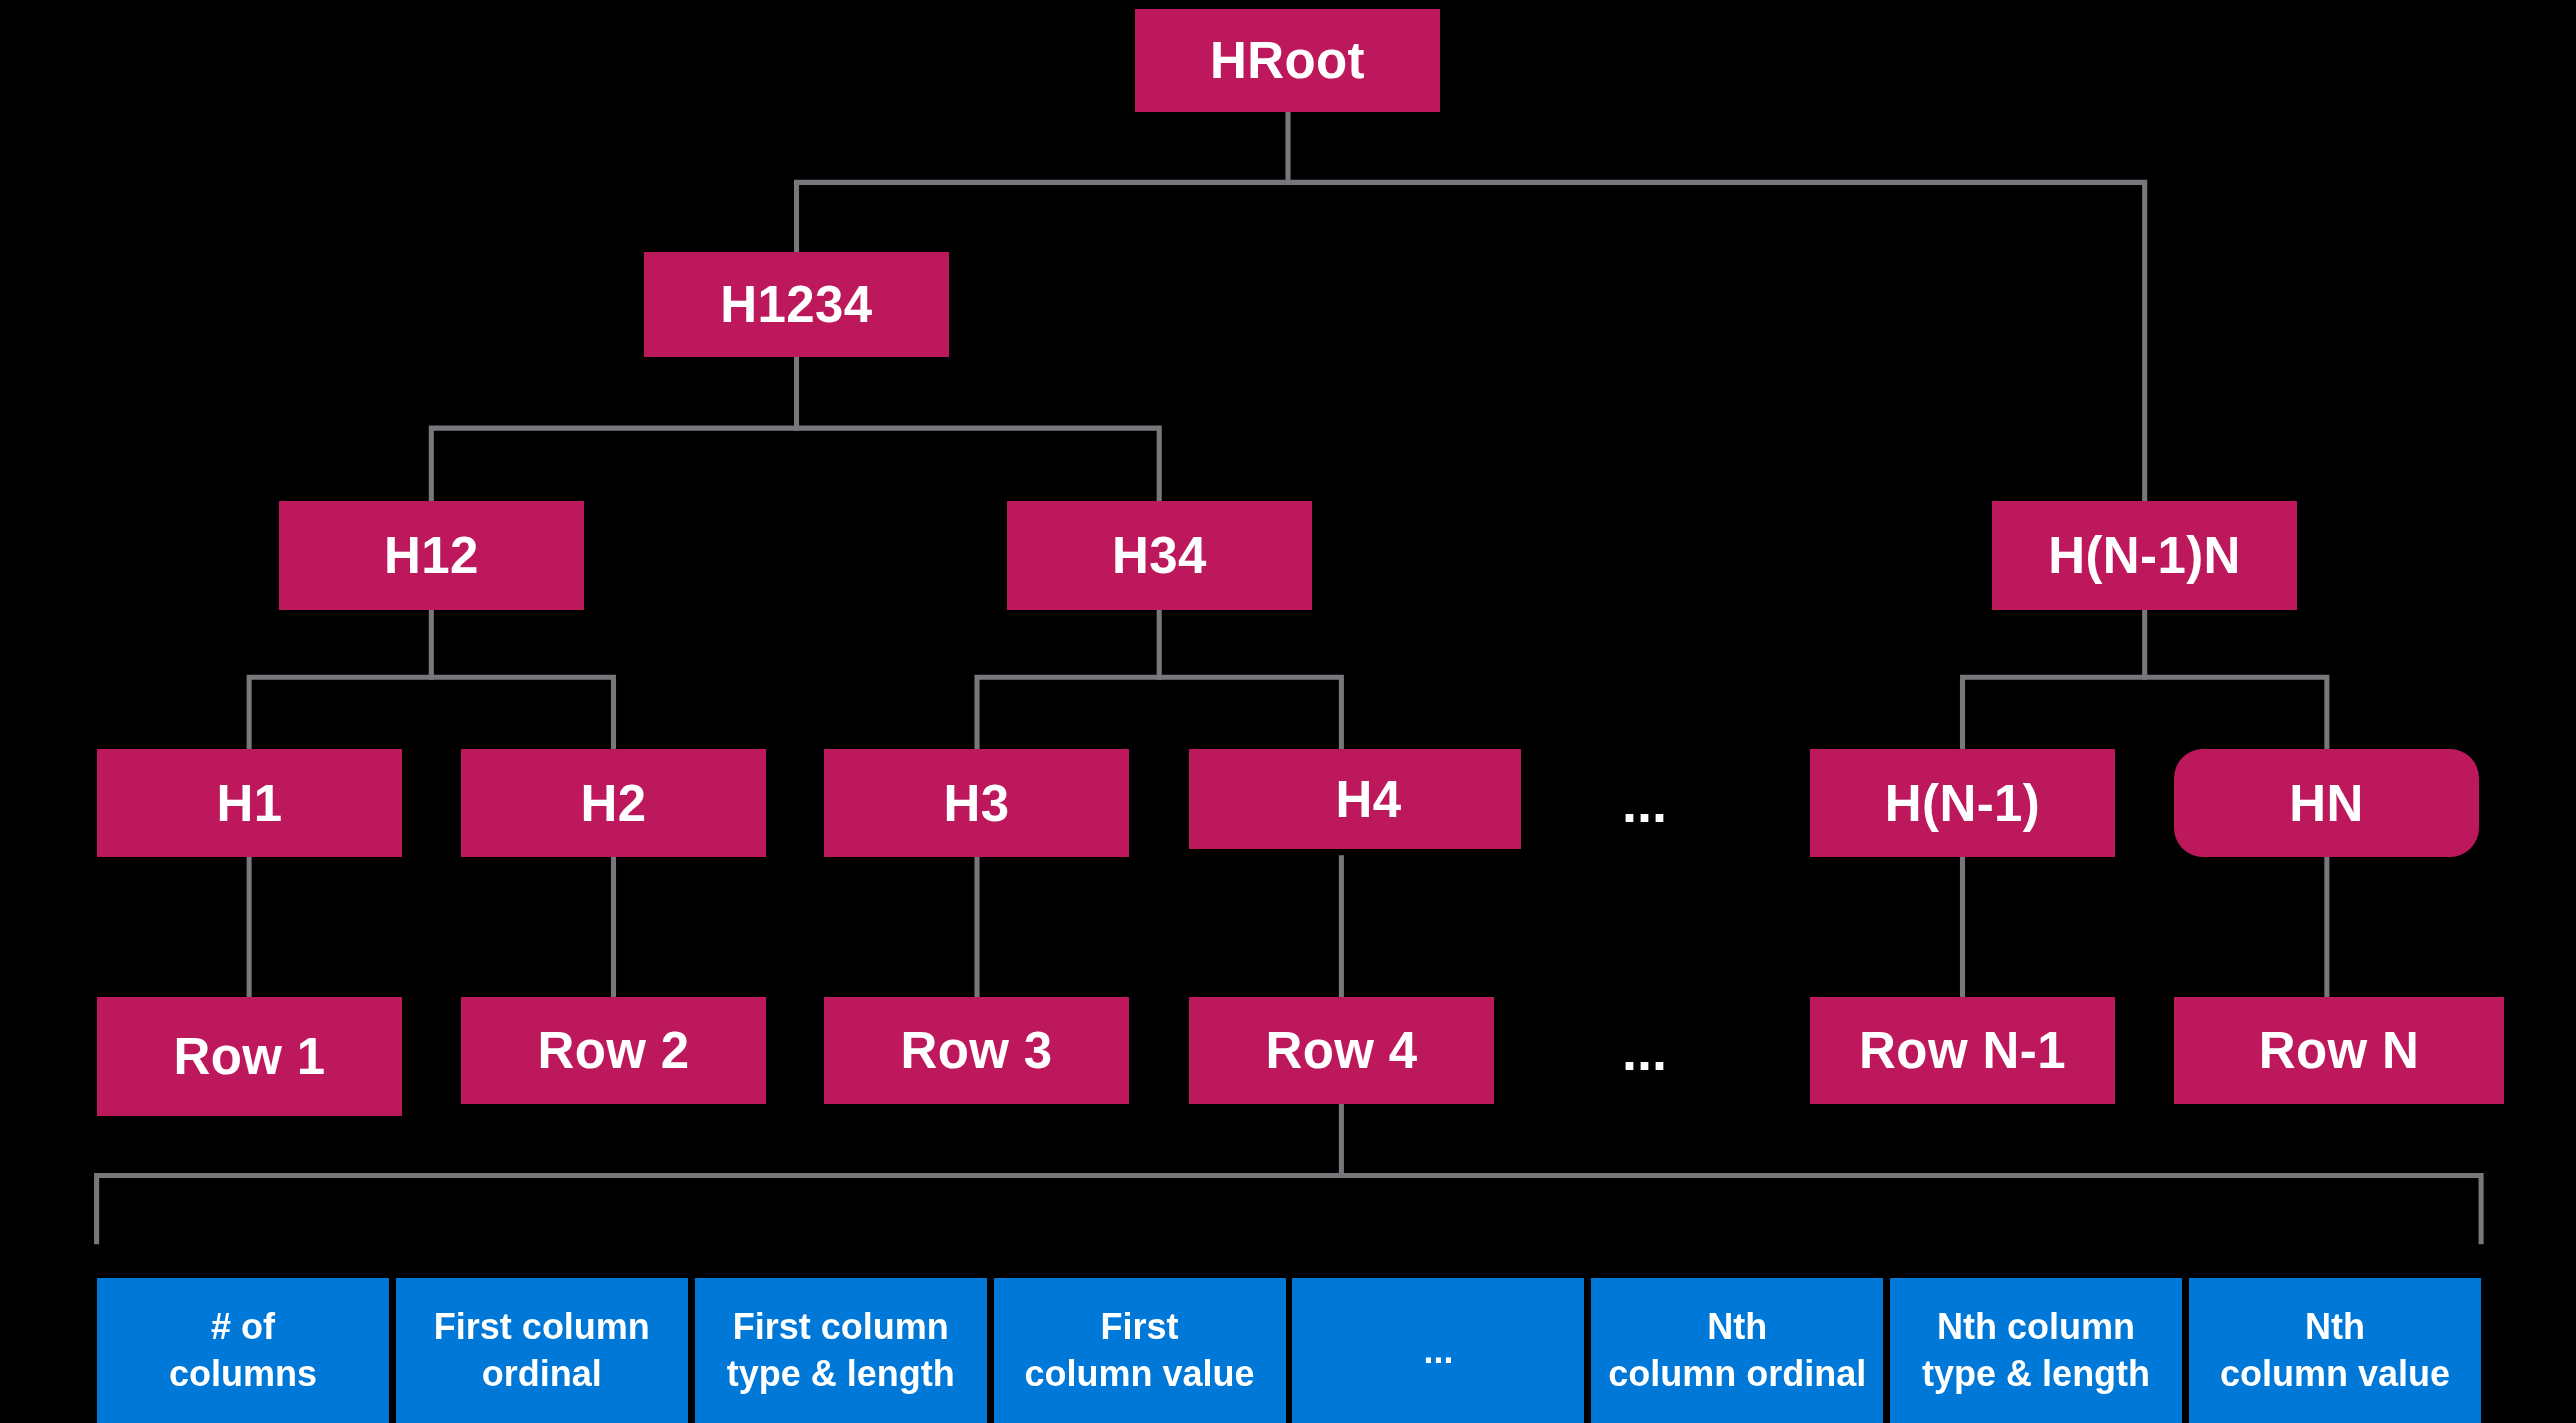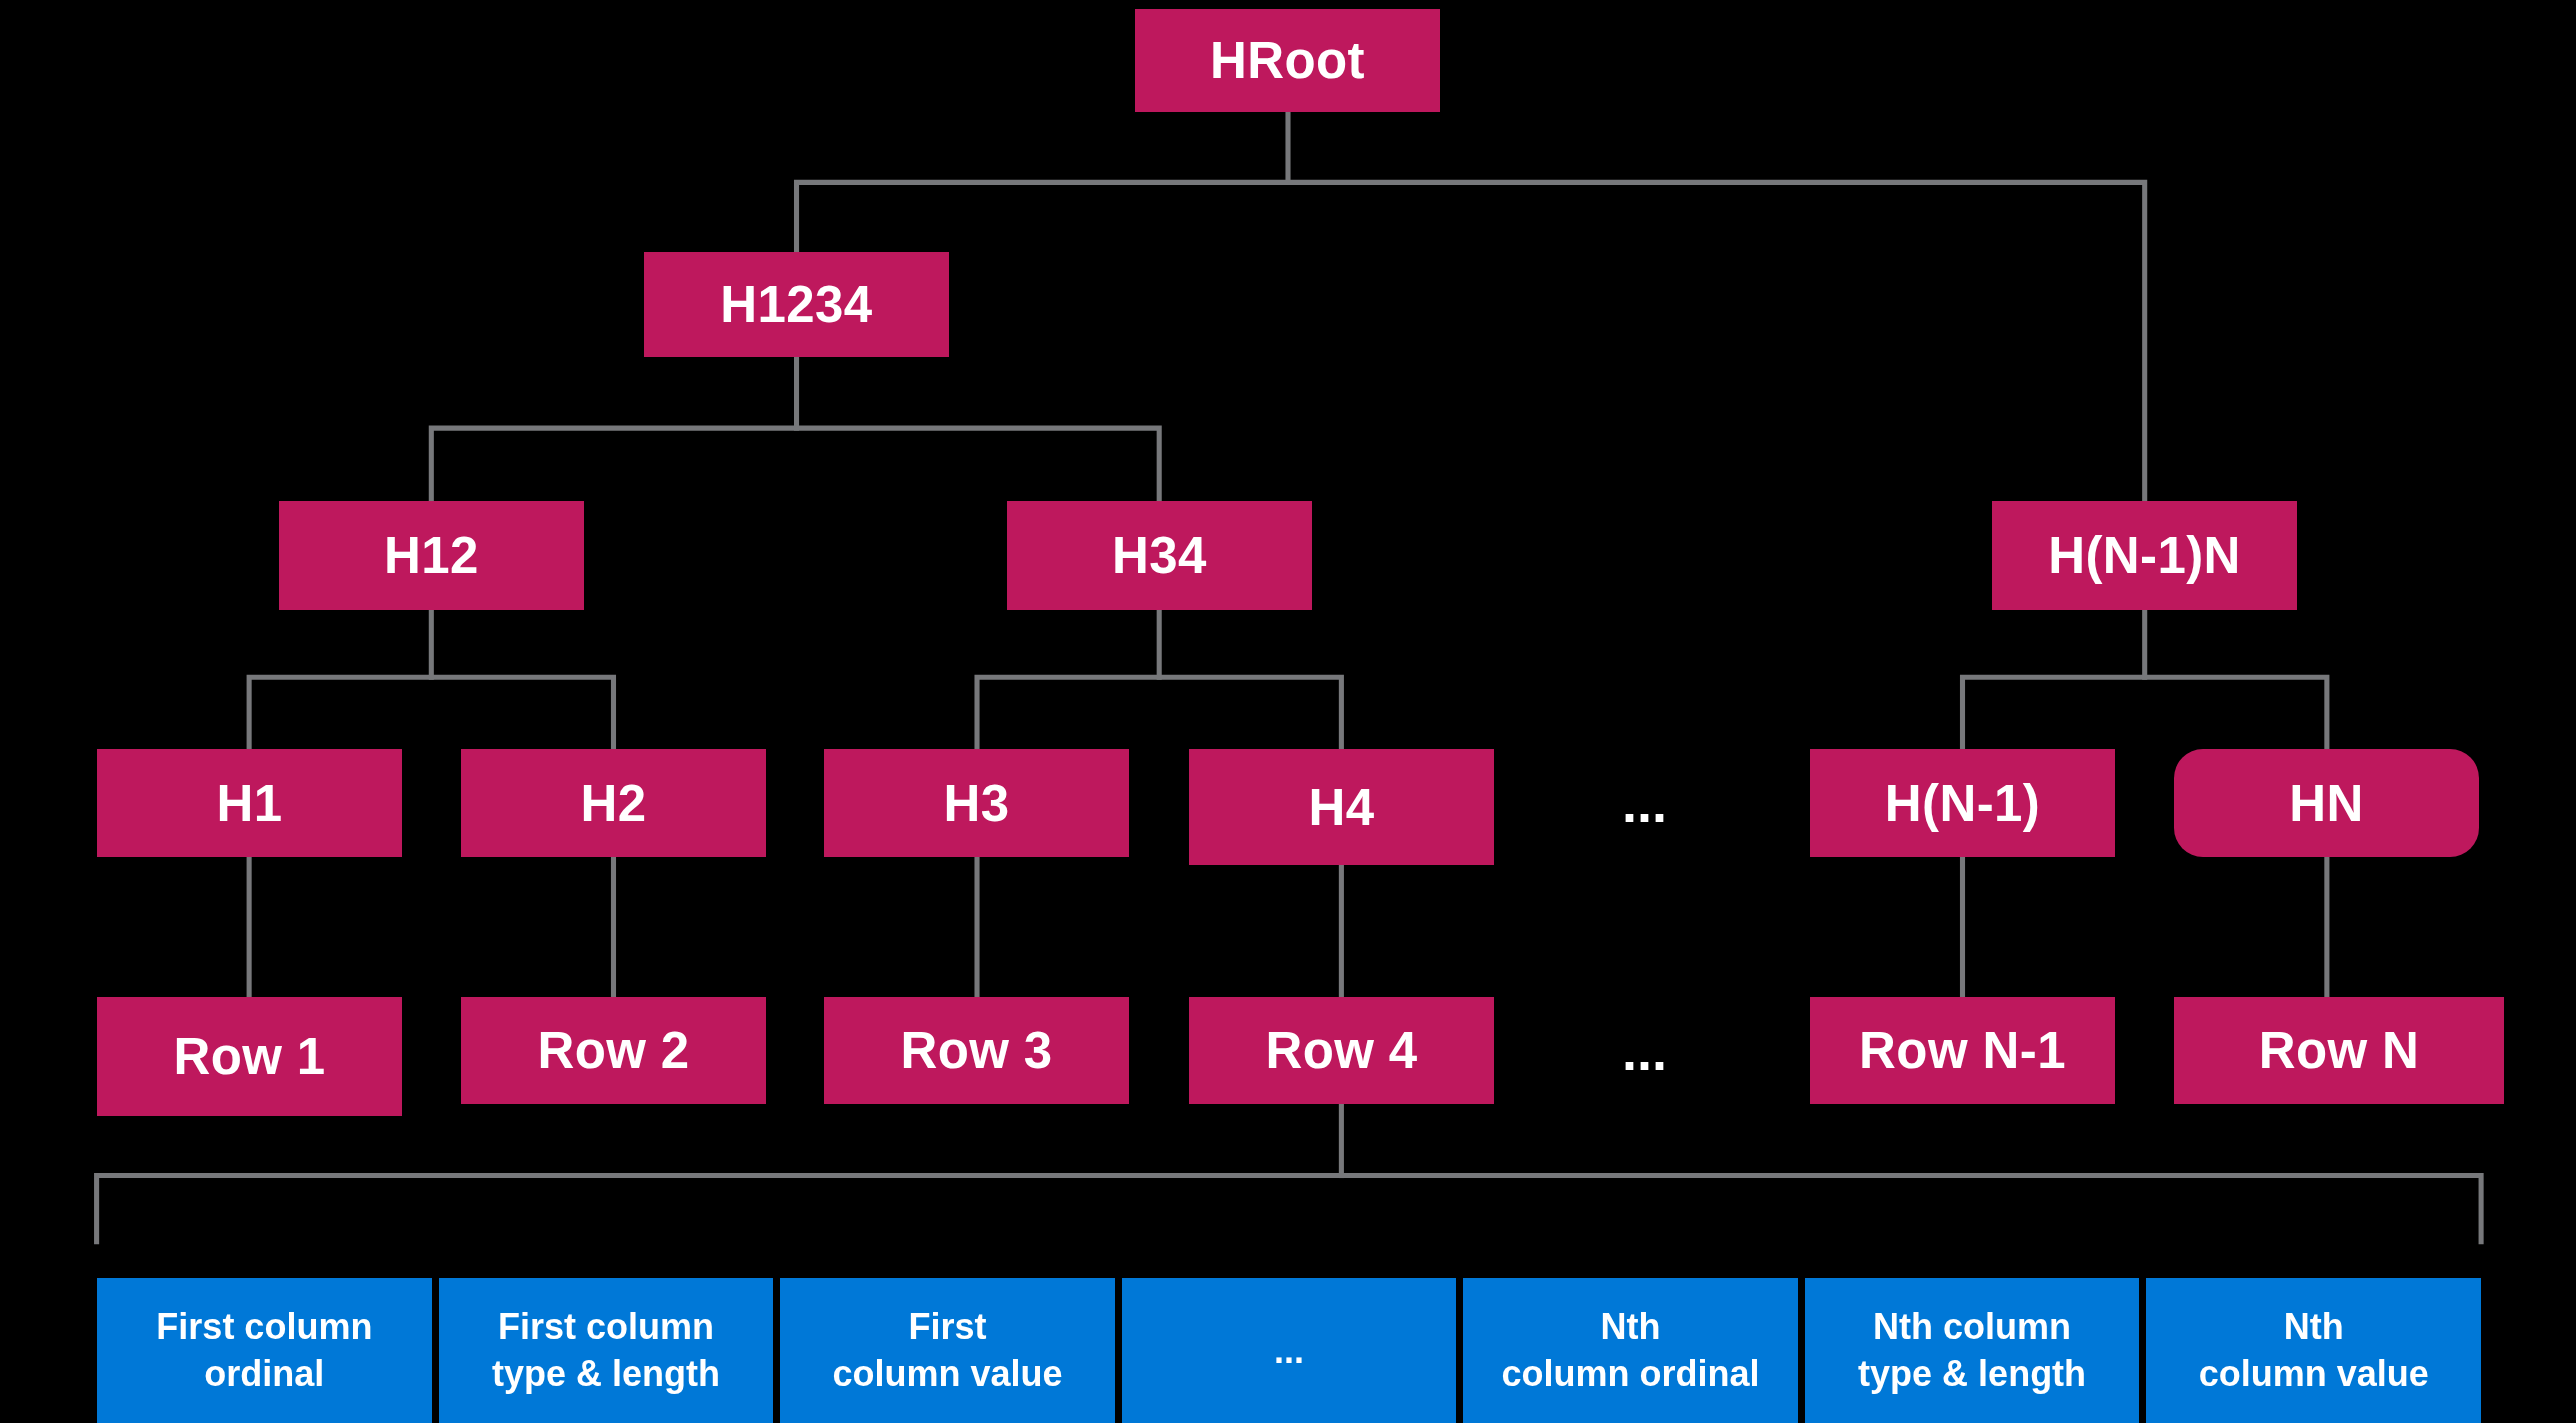--- a/index.html
+++ b/index.html
@@ -97,34 +97,36 @@
 
 <div class="node" style="left:644px; top:252px; width:305px; height:105px;">H1234</div>
 
 <div class="node" style="left:279px; top:501px; width:305px; height:109px;">H12</div>
 <div class="node" style="left:1007px; top:501px; width:305px; height:109px;">H34</div>
 <div class="node" style="left:1992px; top:501px; width:305px; height:109px;">H(N-1)N</div>
 
 <div class="node" style="left:97px; top:749px; width:305px; height:108px;">H1</div>
 <div class="node" style="left:461px; top:749px; width:305px; height:108px;">H2</div>
 <div class="node" style="left:824px; top:749px; width:305px; height:108px;">H3</div>
-<div class="node" style="left:1189px; top:749px; width:305px; height:116px;">H4</div>
+<div class="node" style="left:1189px; top:749px; width:305px; height:100px;padding-left:27px;">H4</div>
 <div class="ellipsis-node" style="left:1568px; top:749px; width:153px; height:108px;">...</div>
 <div class="node" style="left:1810px; top:749px; width:305px; height:108px;">H(N-1)</div>
 <div class="node" style="left:2174px; top:749px; width:305px; height:108px;border-radius:29px;">HN</div>
 
 <div class="node" style="left:97px; top:997px; width:305px; height:119px;">Row 1</div>
 <div class="node" style="left:461px; top:997px; width:305px; height:107px;">Row 2</div>
 <div class="node" style="left:824px; top:997px; width:305px; height:107px;">Row 3</div>
 <div class="node" style="left:1189px; top:997px; width:305px; height:107px;">Row 4</div>
 <div class="ellipsis-node" style="left:1568px; top:997px; width:153px; height:107px;">...</div>
 <div class="node" style="left:1810px; top:997px; width:305px; height:107px;">Row N-1</div>
 <div class="node" style="left:2174px; top:997px; width:330px; height:107px;">Row N</div>
 
 <div class="bottom-row">
+  <div class="col-box"># of
+columns</div>
   <div class="col-box">First column
 ordinal</div>
   <div class="col-box">First column
 type &amp; length</div>
   <div class="col-box">First
 column value</div>
   <div class="col-box">...</div>
   <div class="col-box">Nth
 column ordinal</div>
   <div class="col-box">Nth column

